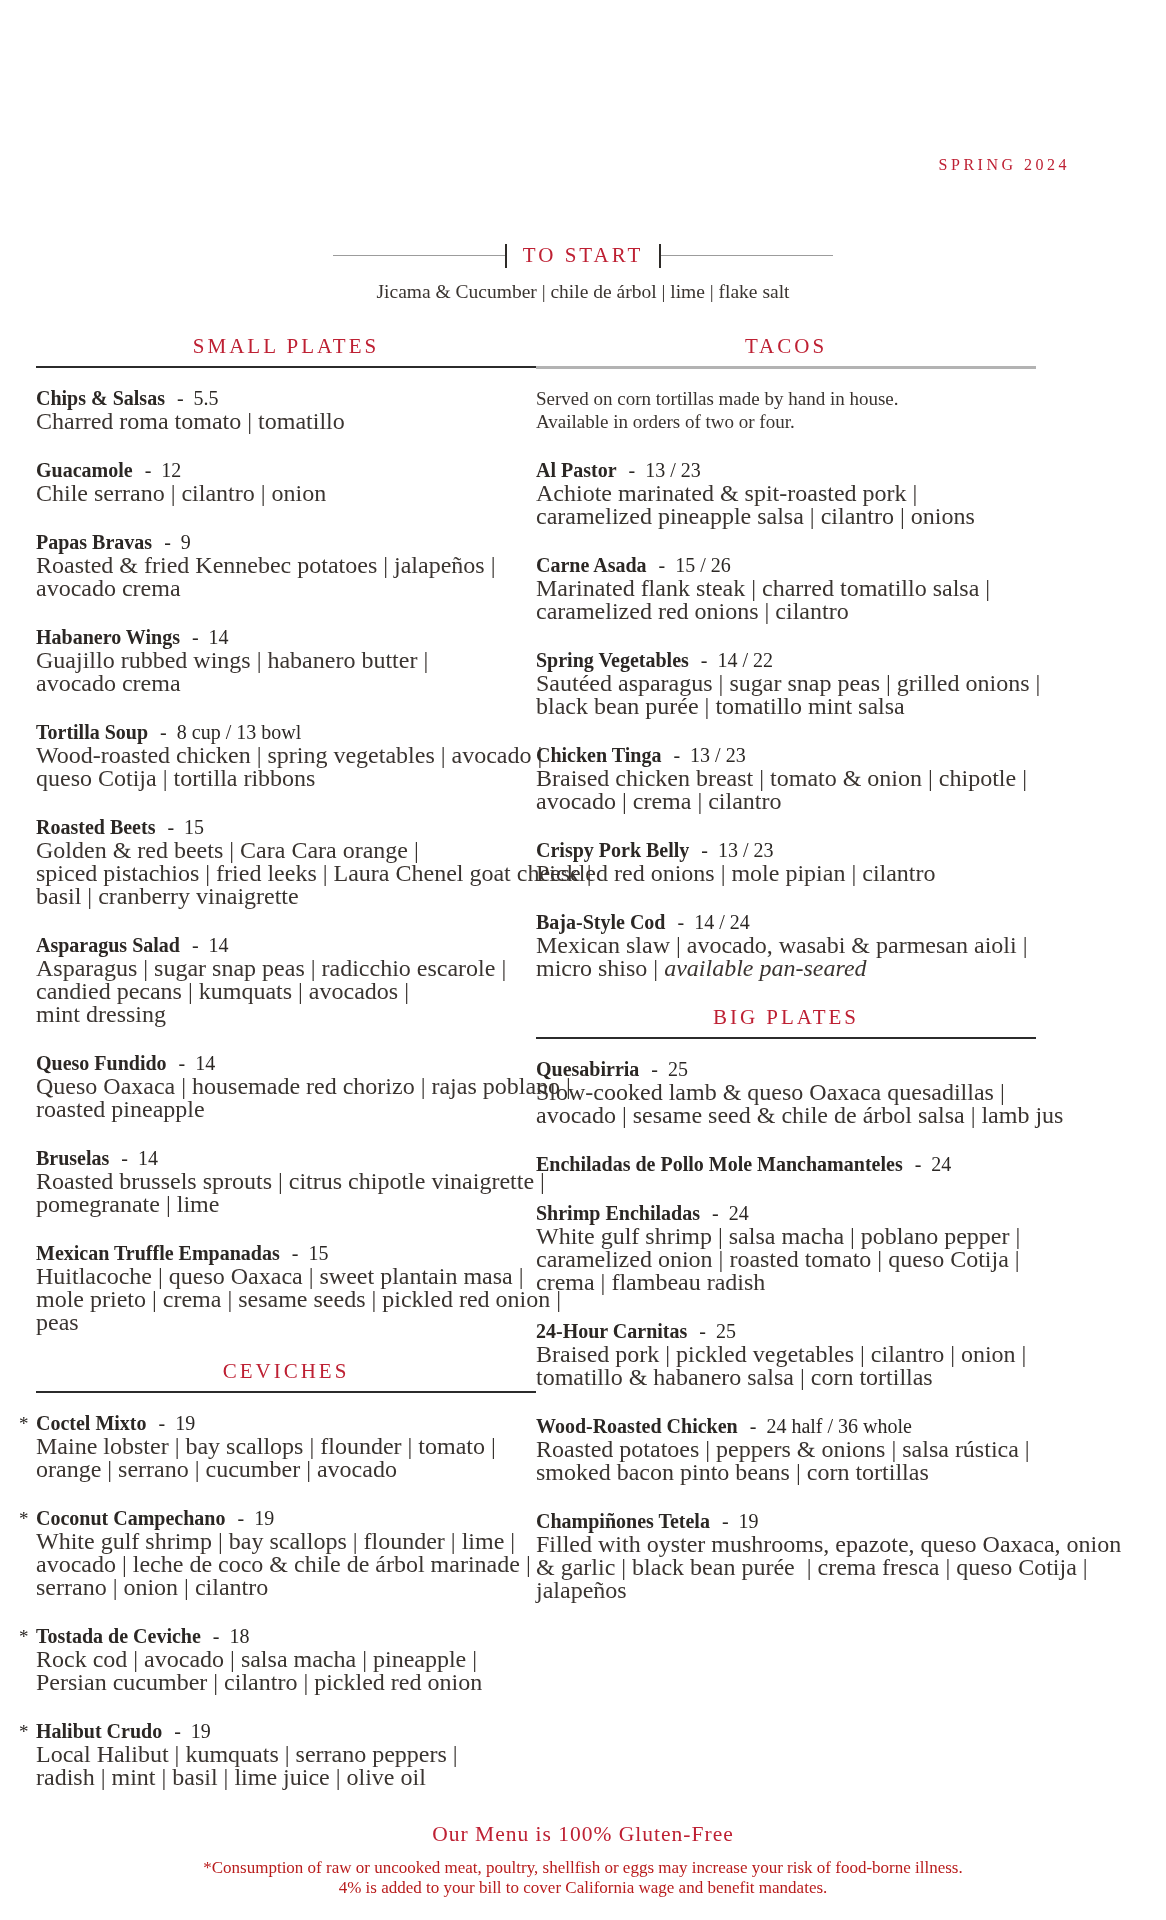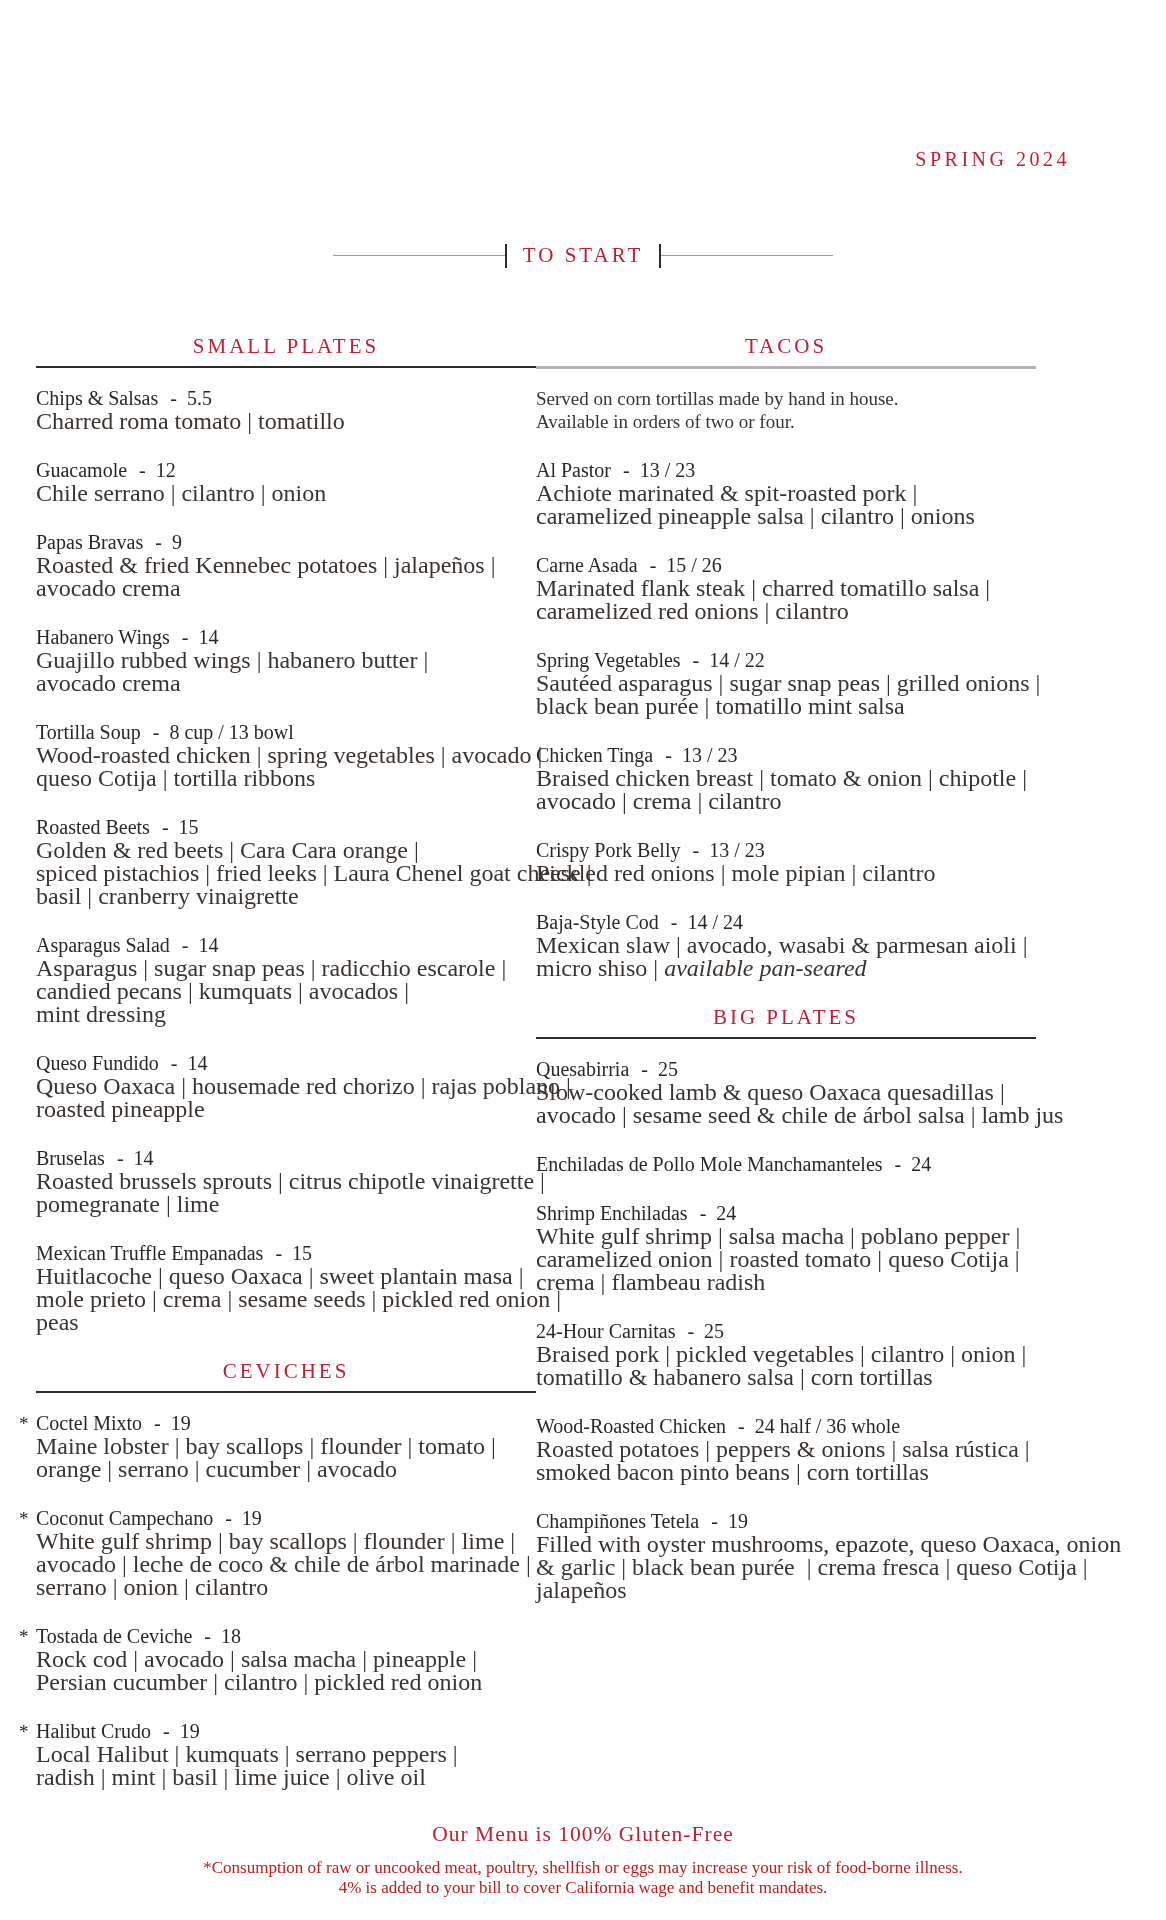--- a/index.html
+++ b/index.html
@@ -4,22 +4,22 @@
 <style>
   :root { --accent:#be2033; --ink:#3a3430; --ink-dark:#2b2724; }
   * { box-sizing:border-box; }
   html,body { margin:0; padding:0; }
   body {
     width:1166px; height:1920px; position:relative; overflow:hidden;
     background:#ffffff; color:var(--ink);
     font-family:"Liberation Serif","DejaVu Serif",serif;
   }
   .season {
-    position:absolute; top:148px; right:96px;
-    color:var(--accent); font-size:20px; letter-spacing:3.5px;margin-left:28px;
+    position:absolute; top:156px; right:96px;
+    color:var(--accent); font-size:16px; letter-spacing:3.5px;margin-left:28px;
   }
   
   .tostart { position:absolute; top:243px; left:0; width:100%; text-align:center; }
   .tostart-row { display:flex; align-items:center; justify-content:flex-end; width:500px; margin:0 auto; }
   .deco-rule { flex:1; height:0; border-top:1.5px solid #9c9c9c; }
   .deco-bar { width:2px; height:24px; background:#2e2b28; }
   .tostart-title {
     color:var(--accent); font-size:21px; letter-spacing:3px; padding:0 16px; white-space:pre;
   }
   .tostart-sub { margin-top:13px; font-size:19.5px; color:var(--ink); }
@@ -31,21 +31,21 @@
   .sec-head { text-align:center; color:var(--accent); font-size:21px; letter-spacing:3px; line-height:24px; }
   .sec-head.mid { margin-top:12px; }
   .sec-rule { border:none; margin:8px 0 0 0; border-top:2px solid #2b2b2b; }
   .sec-rule.gray { border-top:3px solid #b3b3b3; }
   .sec-body { margin-top:18px; }
 
   .intro { font-size:19px; line-height:23px; white-space:pre; margin-bottom:25px; }
 
   .item { margin-bottom:25px; position:relative; }
   .title-line { font-size:20px; line-height:24px; color:var(--ink-dark); }
-  .iname { font-weight:normal;text-align:right; }
+  .iname { font-weight:bold;text-align:right; }
   .dash { padding:0 10px 0 12px; }
   .iprice { font-weight:normal; }
   .desc { font-size:24px; line-height:23px; white-space:pre; color:var(--ink); }
   .desc em { }
   .star { position:absolute; left:-17px; top:2px; font-size:19px; color:var(--ink-dark); }
 
   
   .footer { position:absolute; top:1822px; left:0; width:100%; text-align:center; }
   .gf { color:var(--accent); font-size:21.5px; letter-spacing:1px; }
   .disc { margin-top:11px; font-size:17px; line-height:20px; color:#b91c1c; }
@@ -56,20 +56,21 @@
 <div class="season">SPRING 2024</div>
 
 <div class="tostart">
   <div class="tostart-row">
     <span class="deco-rule"></span>
     <span class="deco-bar"></span>
     <span class="tostart-title">TO START</span>
     <span class="deco-bar"></span>
     <span class="deco-rule"></span>
   </div>
+  <div class="tostart-sub">Jicama &amp; Cucumber | chile de árbol | lime | flake salt</div>
 </div>
 
 <div class="columns">
 
   <div class="col">
     <div class="sec-head">SMALL PLATES</div>
     <hr class="sec-rule">
     <div class="sec-body">
 
       <div class="item">

